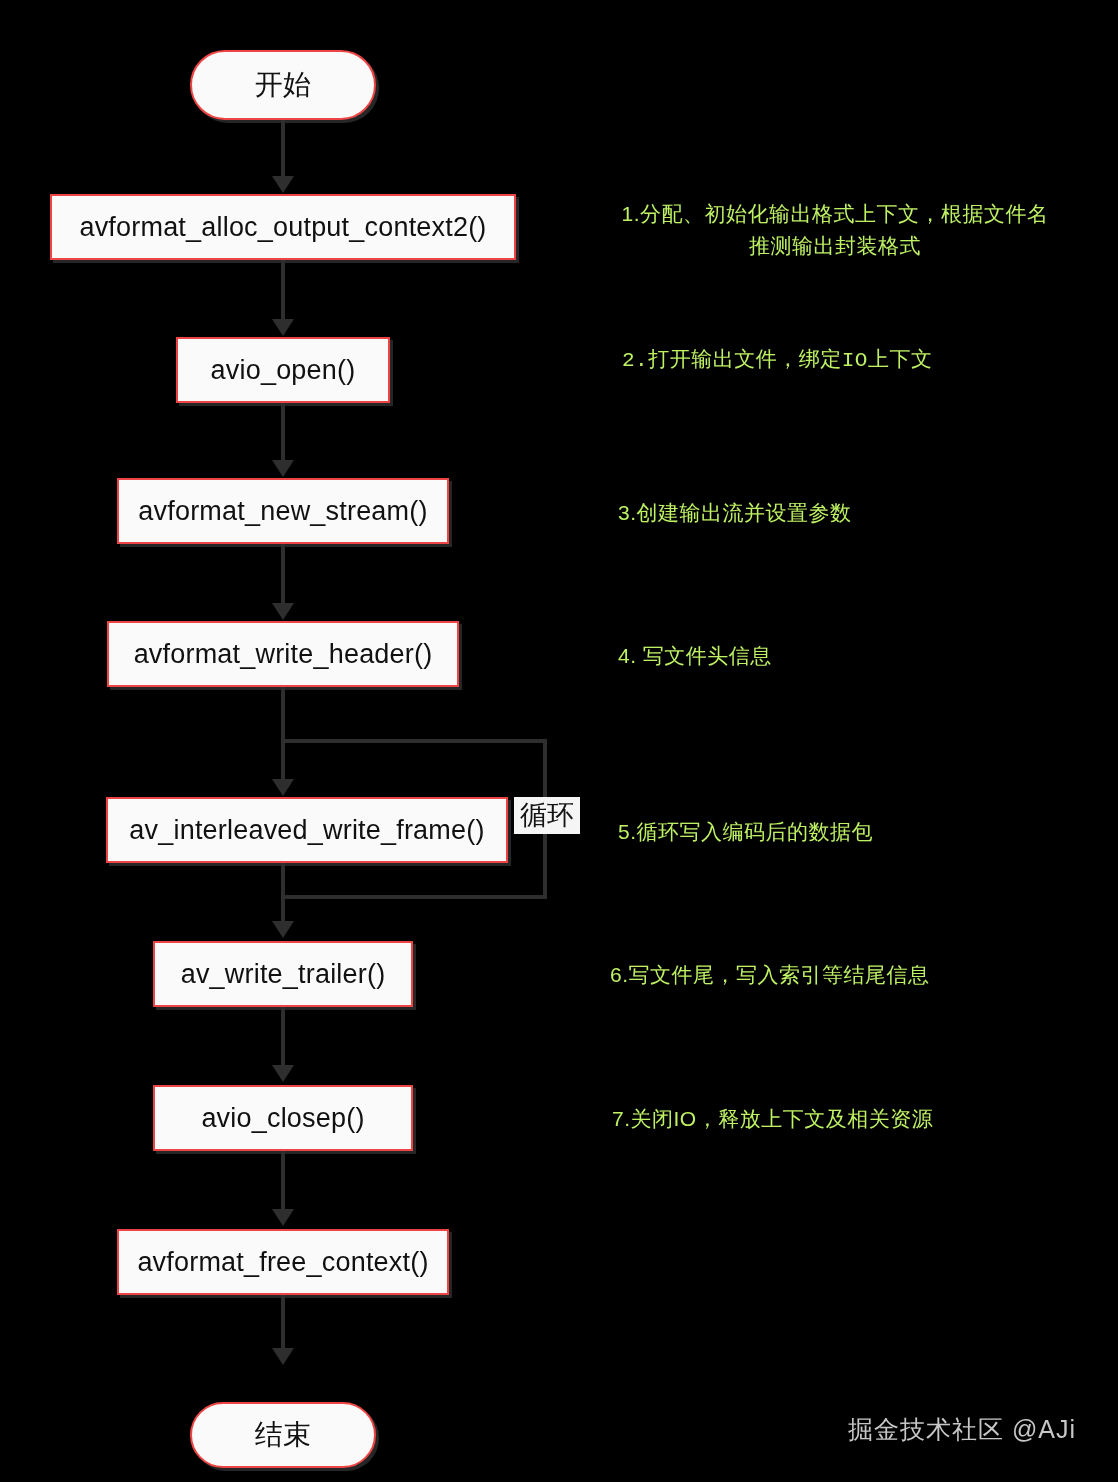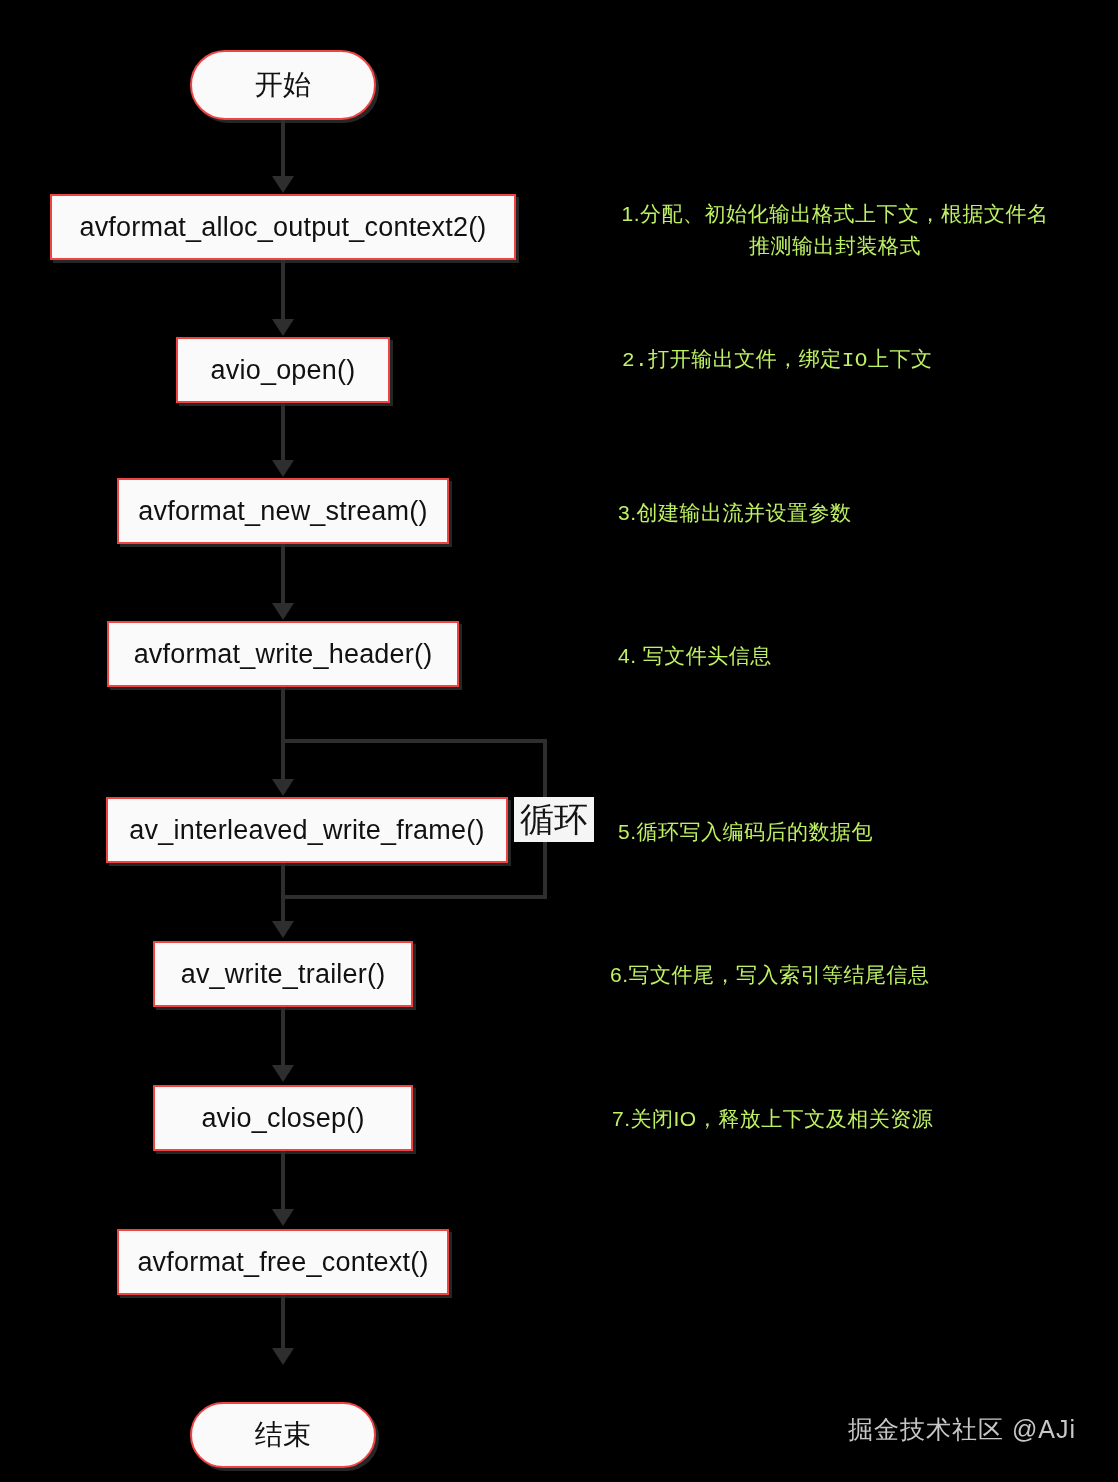--- a/index.html
+++ b/index.html
@@ -56,21 +56,21 @@
     border-left: 11px solid transparent;
     border-right: 11px solid transparent;
     border-top: 17px solid #2e2e2e;
   }
 
   
   .loop-label {
     position: absolute;
     background: #f5f5f5;
     color: #141414;
-    font-size: 34px;
+    font-size: 27px;
     padding: 3px 6px;
     line-height: 1.15;
     white-space: nowrap;
     font-family: Liberation Serif, serif;
   }
 
   
   .annot {
     position: absolute;
     color: #bef264;

